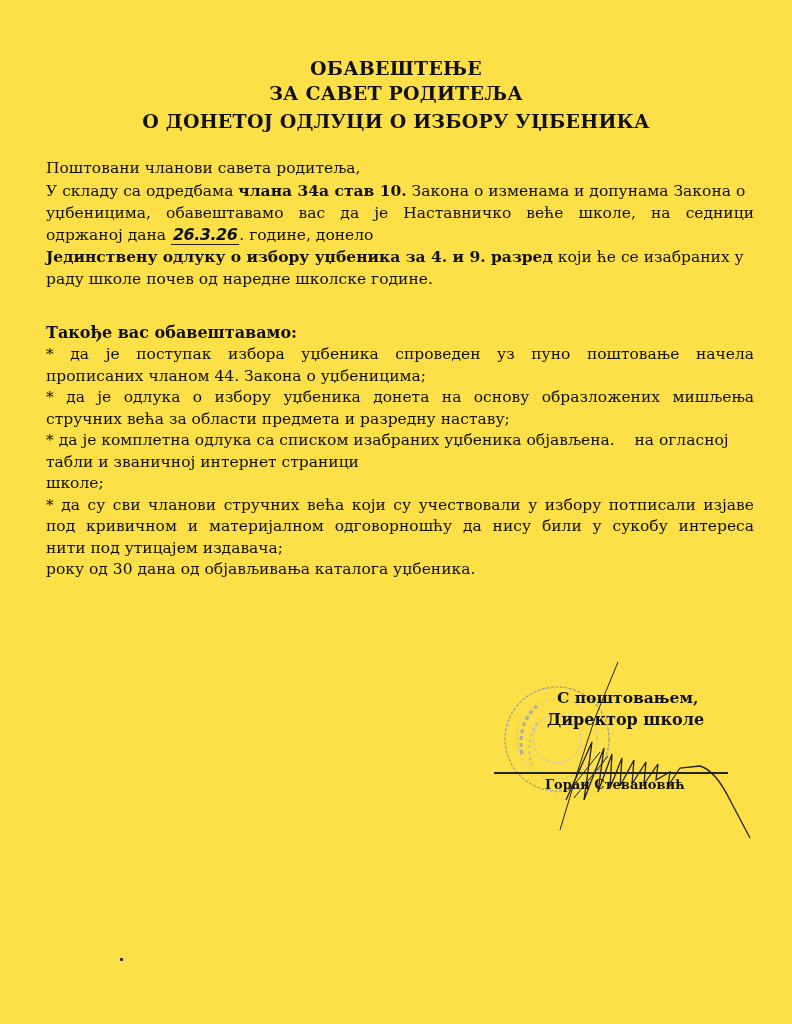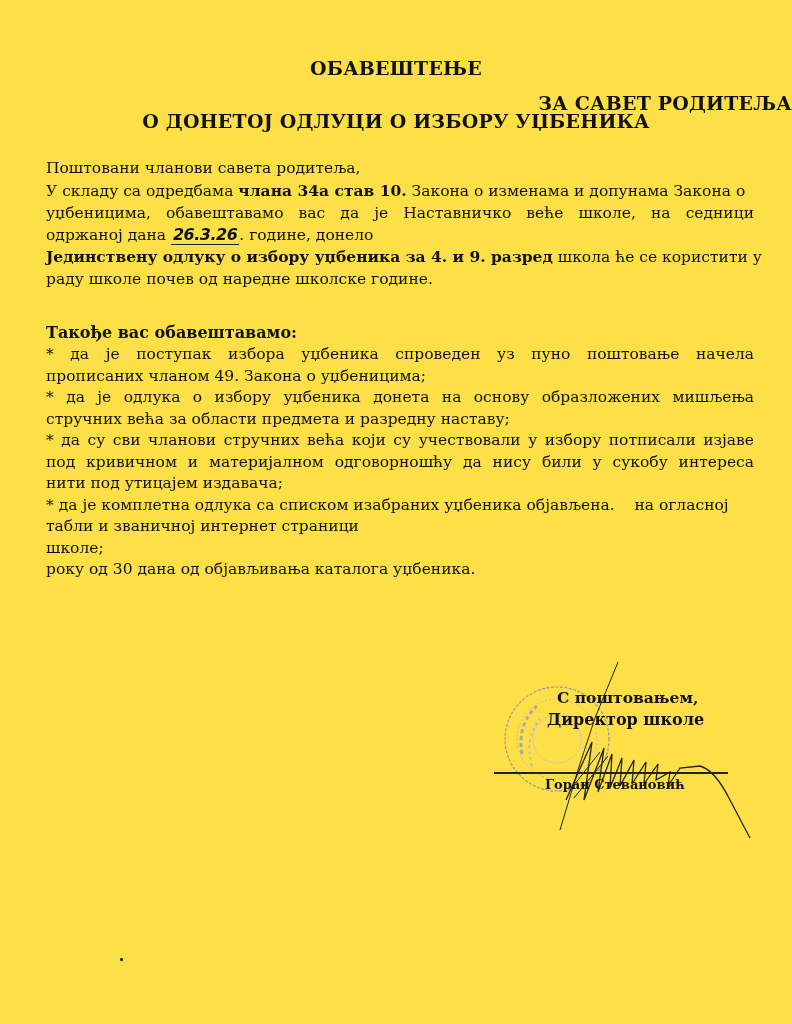--- a/index.html
+++ b/index.html
@@ -7,21 +7,21 @@
     width: 792px; height: 1024px; position: relative; overflow: hidden;
     font-family: "DejaVu Serif", "Liberation Serif", serif;
     color: #111;
   }
   .page { position: absolute; left: 0; top: 0; width: 792px; height: 1024px; background: #fde047; }
   .title {
     position: absolute; left: 0; width: 792px; text-align: center;
     font-weight: bold; font-size: 19px; letter-spacing: 0.2px;
   }
   .t1 { top: 57px; }
-  .t2 { top: 92px; text-align: right; }
+  .t2 { top: 82px; }
   .t3 { top: 110px; }
 
   .body-block {
     position: absolute; left: 46px; width: 708px;
     font-size: 15.5px; line-height: 21.5px;
   }
   .line { display: block; white-space: nowrap; }
   .jline { display: block; text-align: justify; text-align-last: justify; white-space: normal; }
   b { font-weight: bold; }
 
@@ -60,44 +60,44 @@
     <span class="line">Поштовани чланови савета родитеља,</span>
   </div>
 
   <div class="body-block intro">
     <span class="line"><span>У складу са одредбама </span><b>члана 34а став 10.</b><span> Закона о изменама и допунама Закона о</span></span>
     <span class="jline">уџбеницима, обавештавамо вас да је Наставничко веће школе, на седници</span>
     <span class="line"><span>одржаној дана </span><span class="date-hand">26.3.26</span><span>. године, донело</span></span>
   </div>
 
   <div class="body-block decision">
-    <span class="line"><b>Јединствену одлуку о избору уџбеника за 4. и 9. разред</b><span> школа ће се користити у</span></span>
+    <span class="line"><b>Јединствену одлуку о избору уџбеника за 4. и 9. разред</b><span> који ће се изабраних у</span></span>
     <span class="line">раду школе почев од наредне школске године.</span>
   </div>
 
   <div class="body-block also-heading">Такође вас обавештавамо:</div>
 
   <div class="body-block bullets">
     <div>
       <span class="jline">* да је поступак избора уџбеника спроведен уз пуно поштовање начела</span>
-      <span class="line">прописаних чланом 49. Закона о уџбеницима;</span>
+      <span class="line">прописаних чланом 44. Закона о уџбеницима;</span>
     </div>
     <div>
       <span class="jline">* да је одлука о избору уџбеника донета на основу образложених мишљења</span>
       <span class="line">стручних већа за области предмета и разредну наставу;</span>
     </div>
     <div>
+      <span class="line" style="white-space:pre;">* да је комплетна одлука са списком изабраних уџбеника објављена.    на огласној</span>
+      <span class="line">табли и званичној интернет страници</span>
+      <span class="line">школе;</span>
+    </div>
+    <div>
       <span class="jline">* да су сви чланови стручних већа који су учествовали у избору потписали изјаве</span>
       <span class="jline">под кривичном и материјалном одговорношћу да нису били у сукобу интереса</span>
       <span class="line">нити под утицајем издавача;</span>
-    </div>
-    <div>
-      <span class="line" style="white-space:pre;">* да је комплетна одлука са списком изабраних уџбеника објављена.    на огласној</span>
-      <span class="line">табли и званичној интернет страници</span>
-      <span class="line">школе;</span>
     </div>
     <div>
       <span class="line">року од 30 дана од објављивања каталога уџбеника.</span>
     </div>
   </div>
 
   <div class="sig-block">
     <svg class="stamp" viewBox="0 0 110 110">
       <circle cx="55" cy="55" r="52" fill="none" stroke="#9a9a9a" stroke-width="1.2" stroke-dasharray="3 1.5"></circle>
       <circle cx="55" cy="55" r="40" fill="none" stroke="#b5b5b5" stroke-width="0.8" stroke-dasharray="2 2"></circle>

